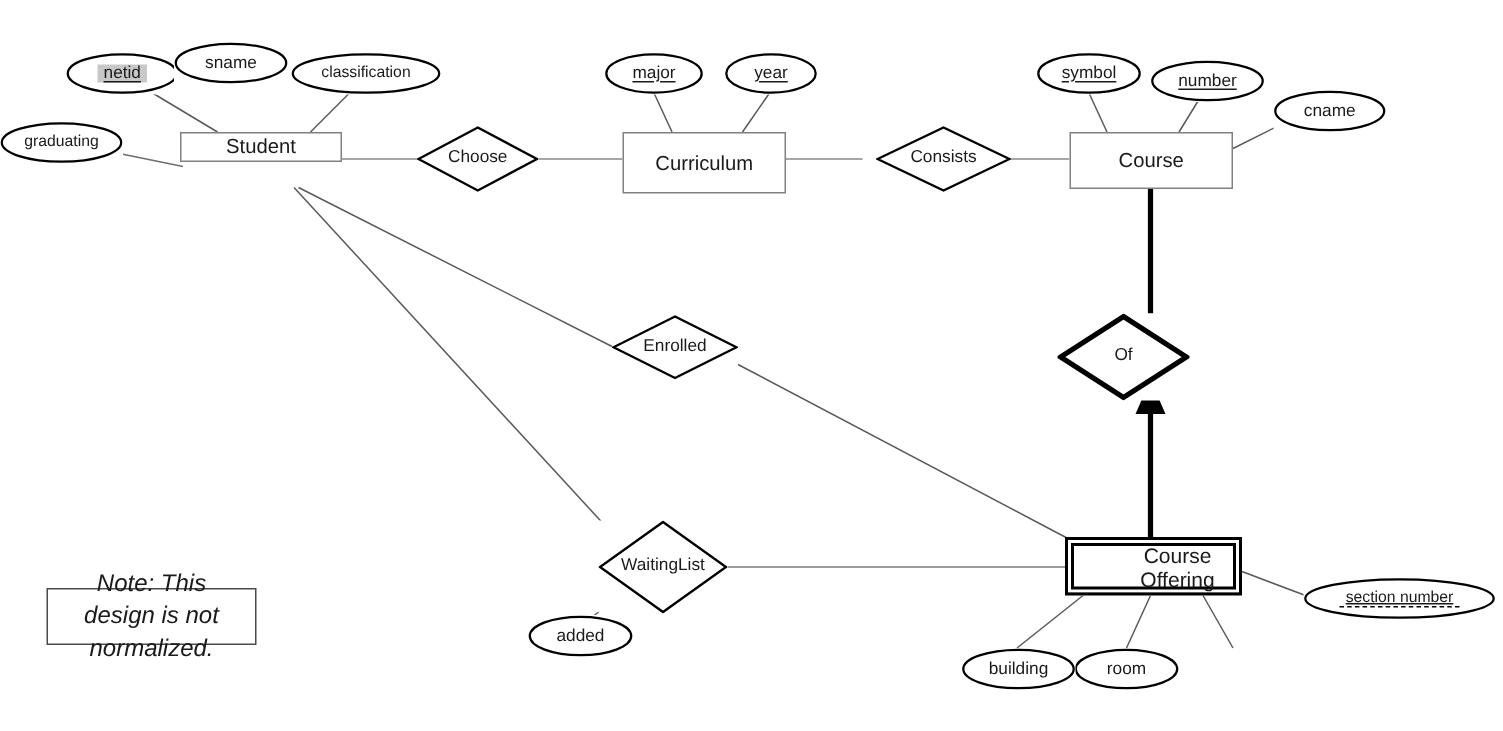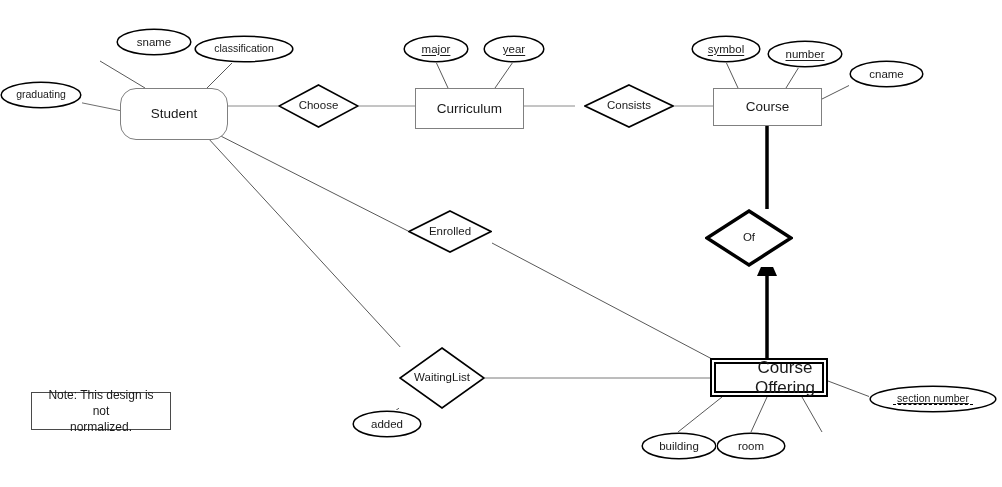--- a/index.html
+++ b/index.html
@@ -5,28 +5,28 @@
   html,body{margin:0;padding:0;background:#ffffff;}
   body{width:1002px;height:487px;overflow:hidden;font-family:"Liberation Sans",sans-serif;}
   #stage{position:relative;width:1002px;height:487px;background:#fff;}
   svg#wires{position:absolute;left:0;top:0;width:1002px;height:487px;}
 
   .node{position:absolute;box-sizing:border-box;display:flex;align-items:center;
         justify-content:center;text-align:center;color:#1a1a1a;background:#fff;}
 
   .entity{border:1.5px solid #808080;font-size:13.5px;line-height:1.15;}
   .entity-weak{border:2.5px solid #000;box-shadow:inset 0 0 0 2px #fff, inset 0 0 0 4px #000;
-               font-size:17px;padding-left:32px;}
+               font-size:14px;padding-left:32px;}
   .attr{font-size:11.5px;line-height:1.1;}
   .attr .ell{position:absolute;left:0;top:0;width:100%;height:100%;}
   .attr .txt{position:relative;z-index:2;padding:0 4px;white-space:nowrap;}
   .rel{font-size:11.5px;line-height:1.15;}
   .rel .dia{position:absolute;left:0;top:0;width:100%;height:100%;}
   .rel .txt{position:relative;z-index:2;}
-  .note{border:1.2px solid #4a4a4a;font-size:12px;line-height:1.35;padding:6px 8px;}
+  .note{border:1.2px solid #4a4a4a;font-size:16px;line-height:1.35;padding:6px 8px;font-style:italic;}
 
   .key{text-decoration:underline;text-underline-offset:2px;}
   .key-hl{background:#c8c8c8;}
   .pkey{border-bottom:1.5px dashed #000;padding-bottom:1px;
         text-decoration:underline;text-underline-offset:1px;}
 </style>
 </head>
 <body>
 
 <div id="stage">
@@ -64,21 +64,21 @@
       <line x1="751" y1="432" x2="767" y2="397"></line>
       <line x1="822" y1="432" x2="802" y2="397"></line>
     </g>
 
     <line x1="767" y1="126" x2="767" y2="209" stroke="#000" stroke-width="3.5"></line>
 
     <line x1="767" y1="358" x2="767" y2="268" stroke="#000" stroke-width="3.5"></line>
     <polygon points="767,253 757,276 777,276" fill="#000"></polygon>
   </svg>
 
-  <div class="node entity" style="left:120px;top:88px;width:108px;height:52px;border-radius:16px;">
+  <div class="node entity" style="left:120px;top:88px;width:108px;height:20px;">
     <span>Student</span>
   </div>
 
   <div class="node entity" style="left:415px;top:88px;width:109px;height:41px;">
     <span>Curriculum</span>
   </div>
 
   <div class="node entity" style="left:713px;top:88px;width:109px;height:38px;">
     <span>Course</span>
   </div>
@@ -118,20 +118,26 @@
     </span>
   </div>
 
   <div class="node rel" style="left:705px;top:209px;width:88px;height:58px;">
     <svg class="dia" viewBox="0 0 88 58" preserveAspectRatio="none">
       <polygon points="44,2 86,29 44,56 2,29" fill="#fff" stroke="#000" stroke-width="3.4"></polygon>
     </svg>
     <span class="txt">Of</span>
   </div>
 
+  <div class="node attr" style="left:44px;top:35px;width:75px;height:28px;">
+    <svg class="ell" viewBox="0 0 75 28" preserveAspectRatio="none">
+      <ellipse cx="37.5" cy="14" rx="36.3" ry="12.8" fill="#fff" stroke="#000" stroke-width="1.5"></ellipse>
+    </svg>
+    <span class="txt key key-hl">netid</span>
+  </div>
 
   <div class="node attr" style="left:194px;top:35px;width:100px;height:28px;">
     <svg class="ell" viewBox="0 0 100 28" preserveAspectRatio="none">
       <ellipse cx="50" cy="14" rx="48.8" ry="12.8" fill="#fff" stroke="#000" stroke-width="1.5"></ellipse>
     </svg>
     <span class="txt" style="font-size:10.5px;">classification</span>
   </div>
 
   <div class="node attr" style="left:116px;top:28px;width:76px;height:28px;">
     <svg class="ell" viewBox="0 0 76 28" preserveAspectRatio="none">

